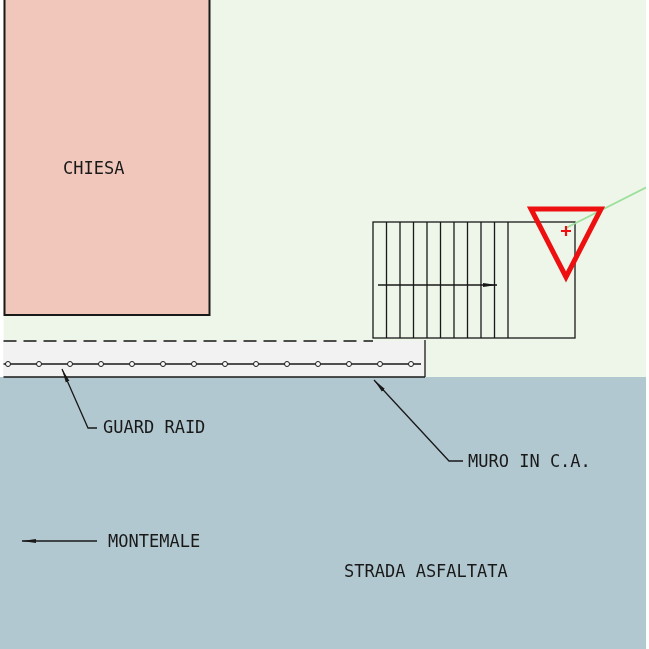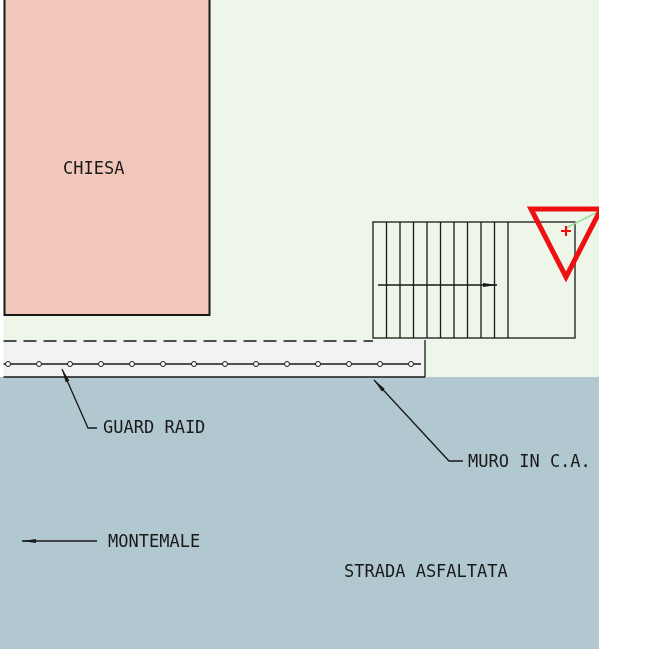--- a/index.html
+++ b/index.html
@@ -1,16 +1,16 @@
 <!DOCTYPE html>
 <html><head>
 <meta charset="utf-8">
 <style>
   html,body{margin:0;padding:0;background:#ffffff;}
-  .stage{position:relative;width:599px;height:649px;overflow:hidden;text-decoration:underline;}
+  .stage{position:relative;width:646px;height:649px;overflow:hidden;text-decoration:underline;}
   svg{display:block;}
   .k{stroke:#191919;fill:none;stroke-width:1.3;}
   .k2{stroke:#191919;stroke-width:2;}
   .dash{stroke-dasharray:13 7;stroke-width:1.5;}
   text{font-family:"DejaVu Sans Mono","Liberation Mono",monospace;font-size:17px;fill:#191919;}
 </style>
 </head>
 <body>
 
 <div class="stage">

